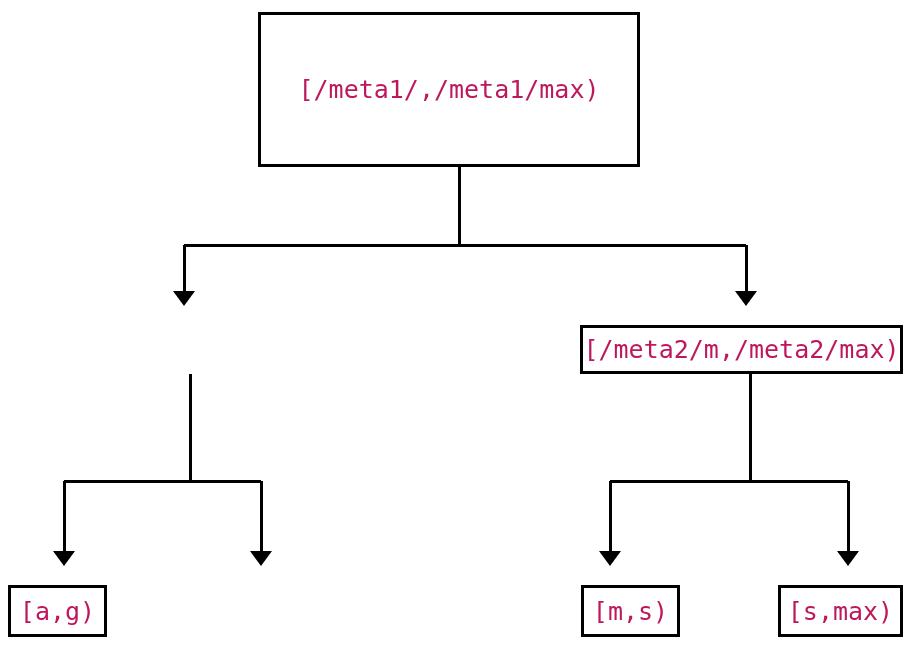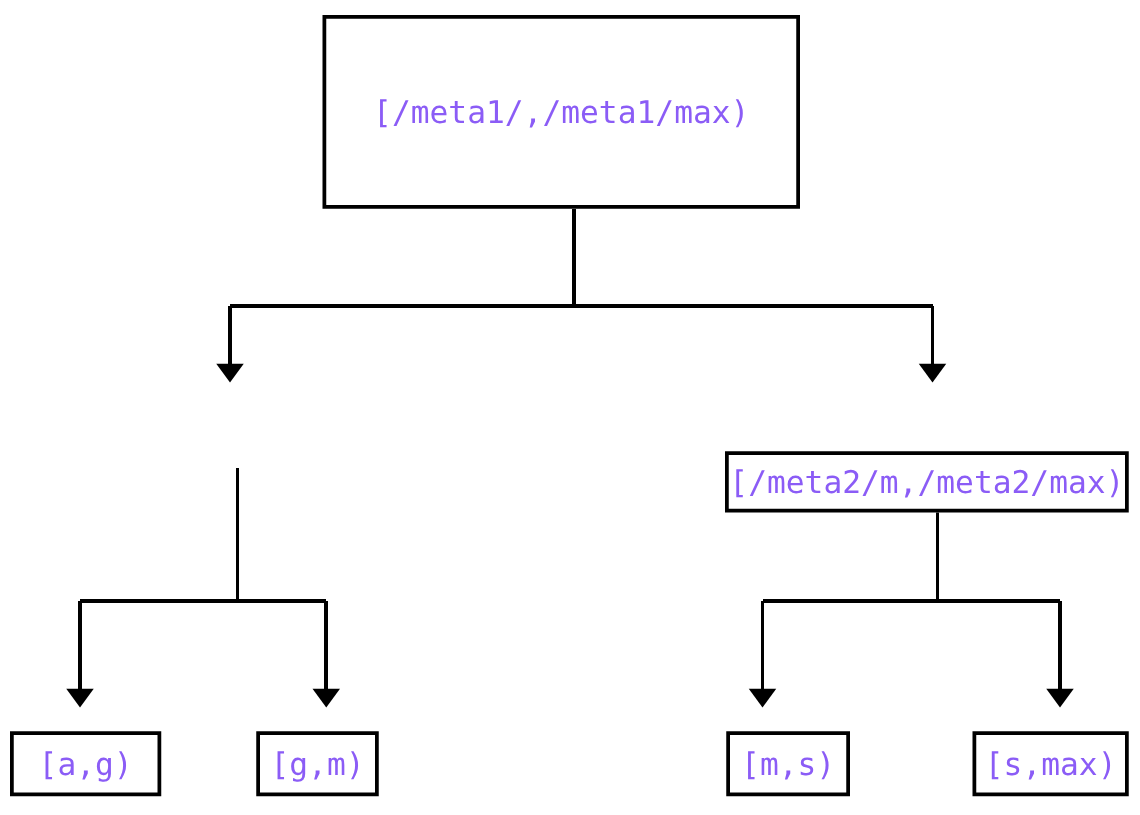--- a/index.html
+++ b/index.html
@@ -24,21 +24,21 @@
     border: 3px solid #000000;
     background: #ffffff;
     display: flex;
     align-items: center;
     justify-content: center;
   }
   .node-label {
     font-family: "DejaVu Sans Mono", "Liberation Mono", monospace;
     font-size: 25px;
     line-height: 1;
-    color: #8b5cf6;
+    color: #be185d;
     white-space: pre;
     letter-spacing: 0px;
   }
   .edge-svg {
     position: absolute;
     left: 0;
     top: 0;
     width: 912px;
     height: 652px;
     pointer-events: none;
@@ -87,31 +87,28 @@
       <polygon class="arrow-head" points="599,551 621,551 610,566"></polygon>
       <polygon class="arrow-head" points="837,551 859,551 848,566"></polygon>
     </g>
   </svg>
 
   <div class="node-box" style="left:258px; top:12px; width:382px; height:155px;">
     <span class="node-label">[/meta1/,/meta1/max)</span>
   </div>
 
 
-  <div class="node-box" style="left:580px; top:325px; width:323px; height:49px;margin-top:36px;">
+  <div class="node-box" style="left:580px; top:325px; width:323px; height:49px;">
     <span class="node-label">[/meta2/m,/meta2/max)</span>
   </div>
 
-  <div class="node-box" style="left:8px; top:585px; width:121px; height:52px;">
+  <div class="node-box" style="left:8px; top:585px; width:99px; height:52px;">
     <span class="node-label">[a,g)</span>
   </div>
 
-  <div class="node-box" style="left:205px; top:585px; width:98px; height:52px;">
-    <span class="node-label">[g,m)</span>
-  </div>
 
   <div class="node-box" style="left:581px; top:585px; width:99px; height:52px;">
     <span class="node-label">[m,s)</span>
   </div>
 
   <div class="node-box" style="left:778px; top:585px; width:125px; height:52px;">
     <span class="node-label">[s,max)</span>
   </div>
 
 </div>

